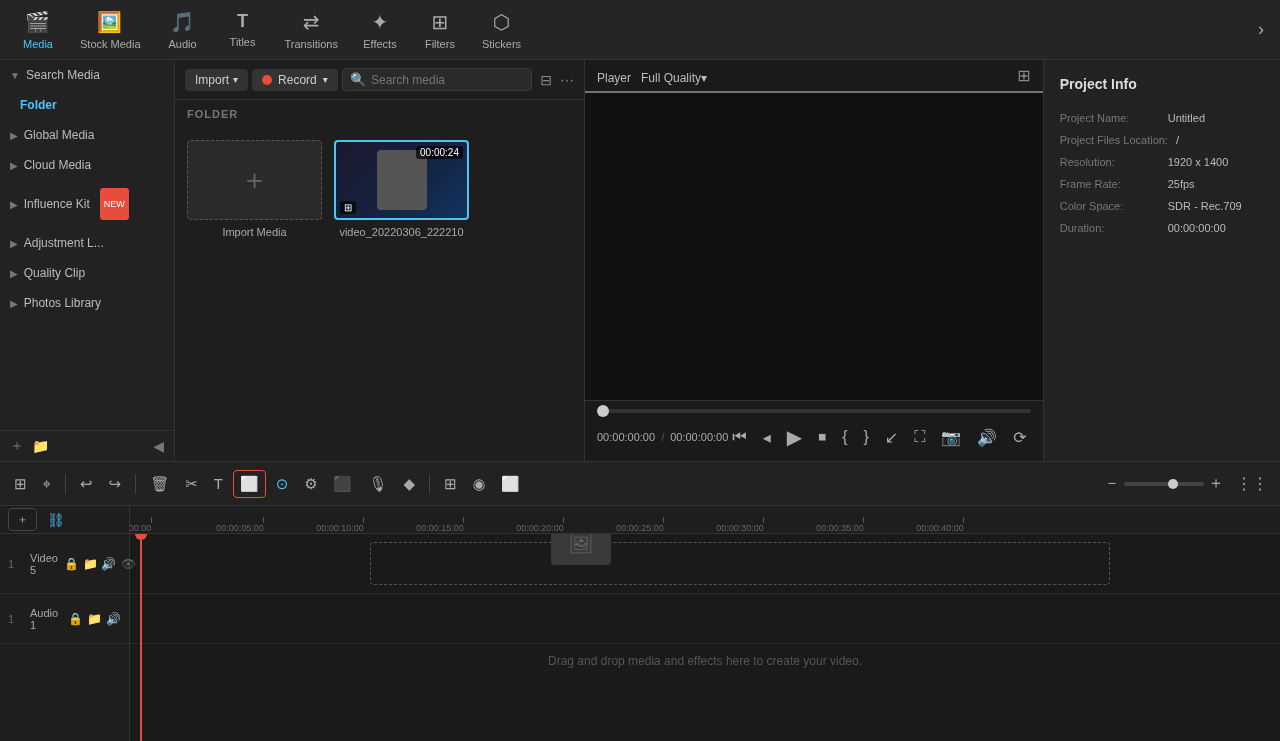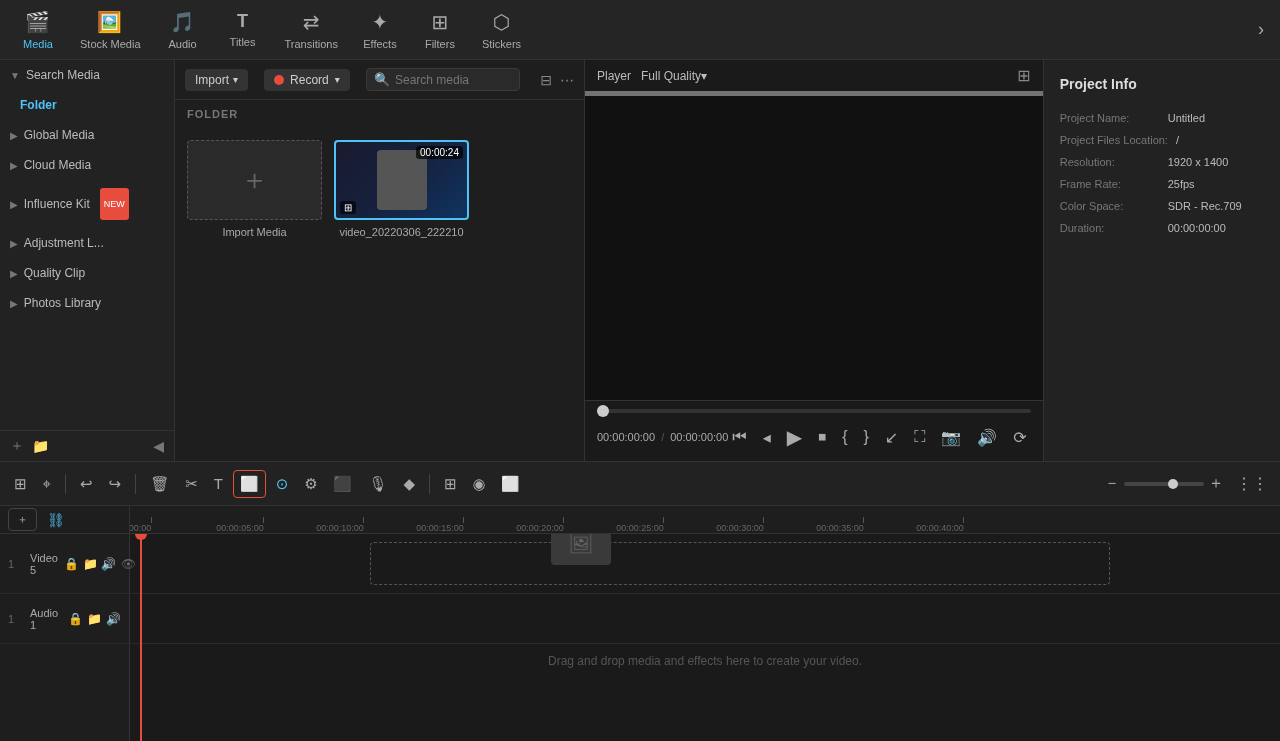--- a/index.html
+++ b/index.html
@@ -19,21 +19,21 @@
     .left-panel { width: 175px; background: #222; border-right: 1px solid #333; display: flex; flex-direction: column; flex-shrink: 0; }
     .sidebar-item { display: flex; align-items: center; gap: 6px; padding: 8px 10px; cursor: pointer; color: #bbb; font-size: 12px; }
     .sidebar-item .arrow { font-size: 10px; color: #777; }
     .sidebar-item.active-folder { color: #4fc3f7; font-weight: 600; padding-left: 20px; }
     .sidebar-item .badge-new { background: #e74c3c; color: #fff; font-size: 9px; padding: 11px 4px; border-radius: 3px; margin-left: 4px; }
     .sidebar-bottom { margin-top: auto; display: flex; align-items: center; padding: 6px 10px; gap: 8px; border-top: 1px solid #333; }
     .sidebar-bottom-icon { color: #777; cursor: pointer; font-size: 14px; }
 
     
     .media-panel { width: 410px; background: #1e1e1e; border-right: 1px solid #333; display: flex; flex-direction: column; flex-shrink: 0; }
-    .media-toolbar { display: flex; align-items: center; gap: 16px; padding: 8px 10px; border-bottom: 1px solid #333; }
+    .media-toolbar { display: flex; align-items: center; gap: 4px; padding: 8px 10px; border-bottom: 1px solid #333; }
     .import-btn { display: flex; align-items: center; gap: 4px; background: #333; border: none; color: #ccc; padding: 4px 10px; border-radius: 4px; cursor: pointer; font-size: 12px; }
     .import-btn .arrow { font-size: 10px; }
     .record-btn { display: flex; align-items: center; gap: 6px; background: #333; border: none; color: #ccc; padding: 4px 10px; border-radius: 4px; cursor: pointer; font-size: 12px; }
     .record-dot { width: 10px; height: 10px; background: #e74c3c; border-radius: 50%; display: inline-block; }
     .record-btn .arrow { font-size: 10px; }
     .search-box { display: flex; align-items: center; gap: 4px; background: #2a2a2a; border: 1px solid #3a3a3a; border-radius: 4px; padding: 3px 8px; flex: 1; }
     .search-box input { background: transparent; border: none; color: #ccc; font-size: 12px; outline: none; width: 100%; }
     .media-toolbar-icons { display: flex; gap: 8px; margin-left: 4px; }
     .media-toolbar-icon { color: #888; cursor: pointer; font-size: 14px; }
     .folder-label { padding: 8px 12px; color: #777; font-size: 11px; font-weight: 600; letter-spacing: 1px; }
@@ -42,21 +42,21 @@
     .media-thumb { width: 135px; height: 80px; background: #2a2a2a; border-radius: 4px; display: flex; align-items: center; justify-content: center; position: relative; border: 1px solid #333; }
     .media-thumb.import-thumb { border: 1.5px dashed #555; }
     .media-thumb.selected { border: 2px solid #4fc3f7; }
     .import-plus { font-size: 28px; color: #666; }
     .media-thumb .duration { position: absolute; top: 4px; right: 4px; background: rgba(0,0,0,0.7); color: #fff; font-size: 10px; padding: 1px 4px; border-radius: 3px; }
     .media-thumb .thumb-icon { position: absolute; bottom: 4px; left: 4px; background: rgba(0,0,0,0.6); color: #fff; font-size: 10px; padding: 1px 4px; border-radius: 3px; }
     .media-name { font-size: 11px; color: #aaa; text-align: center; max-width: 135px; word-break: break-all; }
 
     
     .player-panel { flex: 1; background: #1a1a1a; display: flex; flex-direction: column; border-right: 1px solid #333; }
-    .player-toolbar { display: flex; align-items: center; gap: 10px; padding: 6px 12px; border-bottom: 5px solid #737373; }
+    .player-toolbar { display: flex; align-items: flex-end; gap: 10px; padding: 6px 12px; border-bottom: 2px solid #737373; }
     .player-label { color: #bbb; font-size: 12px; }
     .quality-select { display: flex; align-items: center; background: transparent; border: none; color: #bbb; font-size: 12px; cursor: pointer; }
     .player-toolbar-right { margin-left: auto; color: #888; font-size: 16px; cursor: pointer; }
     .player-screen { flex: 1; background: #111; display: flex; align-items: center; justify-content: center; }
     .player-controls { padding: 8px 12px; border-top: 1px solid #333; }
     .progress-bar { display: flex; align-items: center; gap: 8px; margin-bottom: 8px; }
     .progress-track { flex: 1; height: 4px; background: #333; border-radius: 2px; position: relative; }
     .progress-handle { width: 12px; height: 12px; background: #ccc; border-radius: 50%; position: absolute; left: 0; top: -4px; }
     .time-display { display: flex; align-items: center; gap: 6px; font-size: 11px; color: #aaa; }
     .time-sep { color: #555; }

